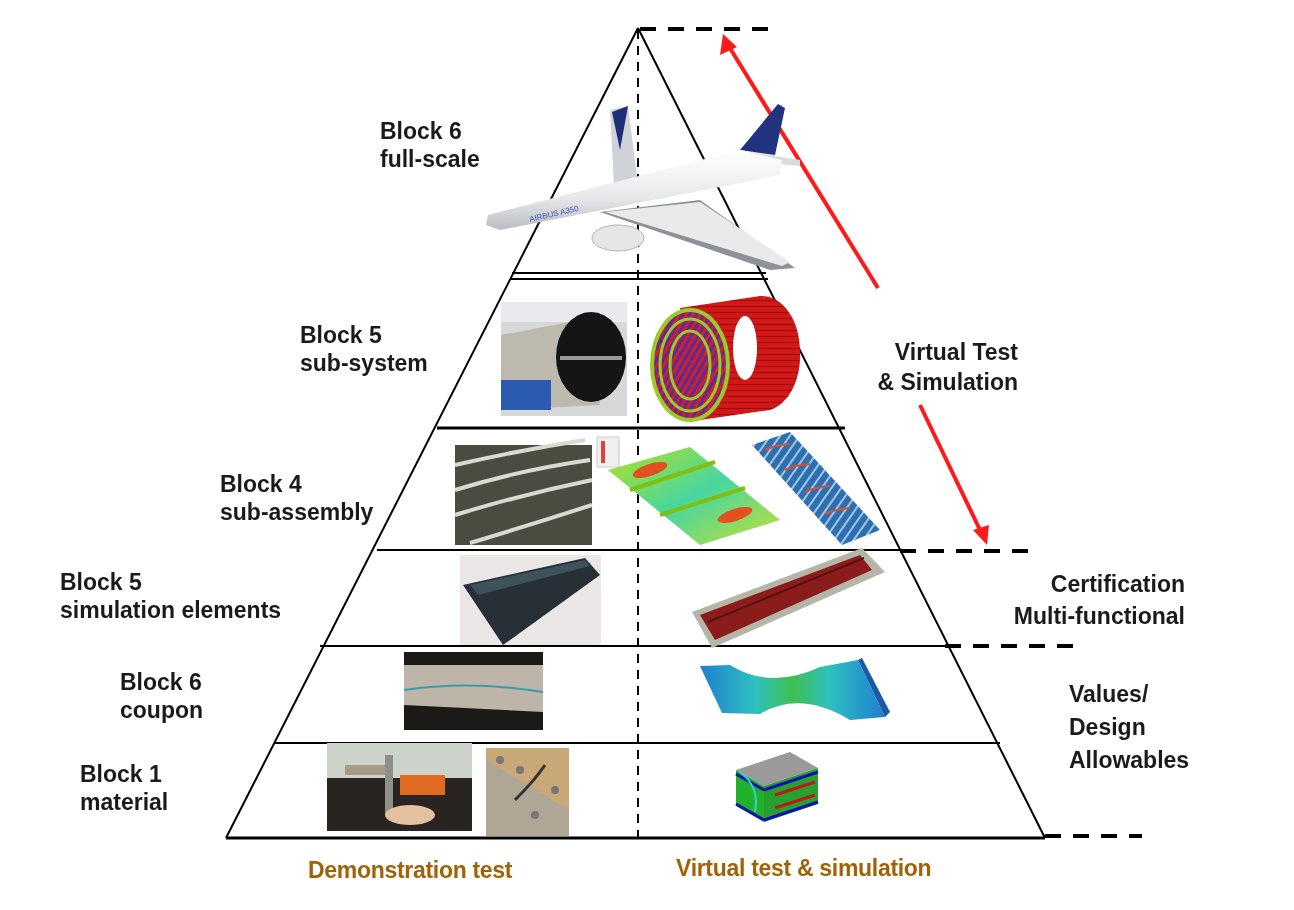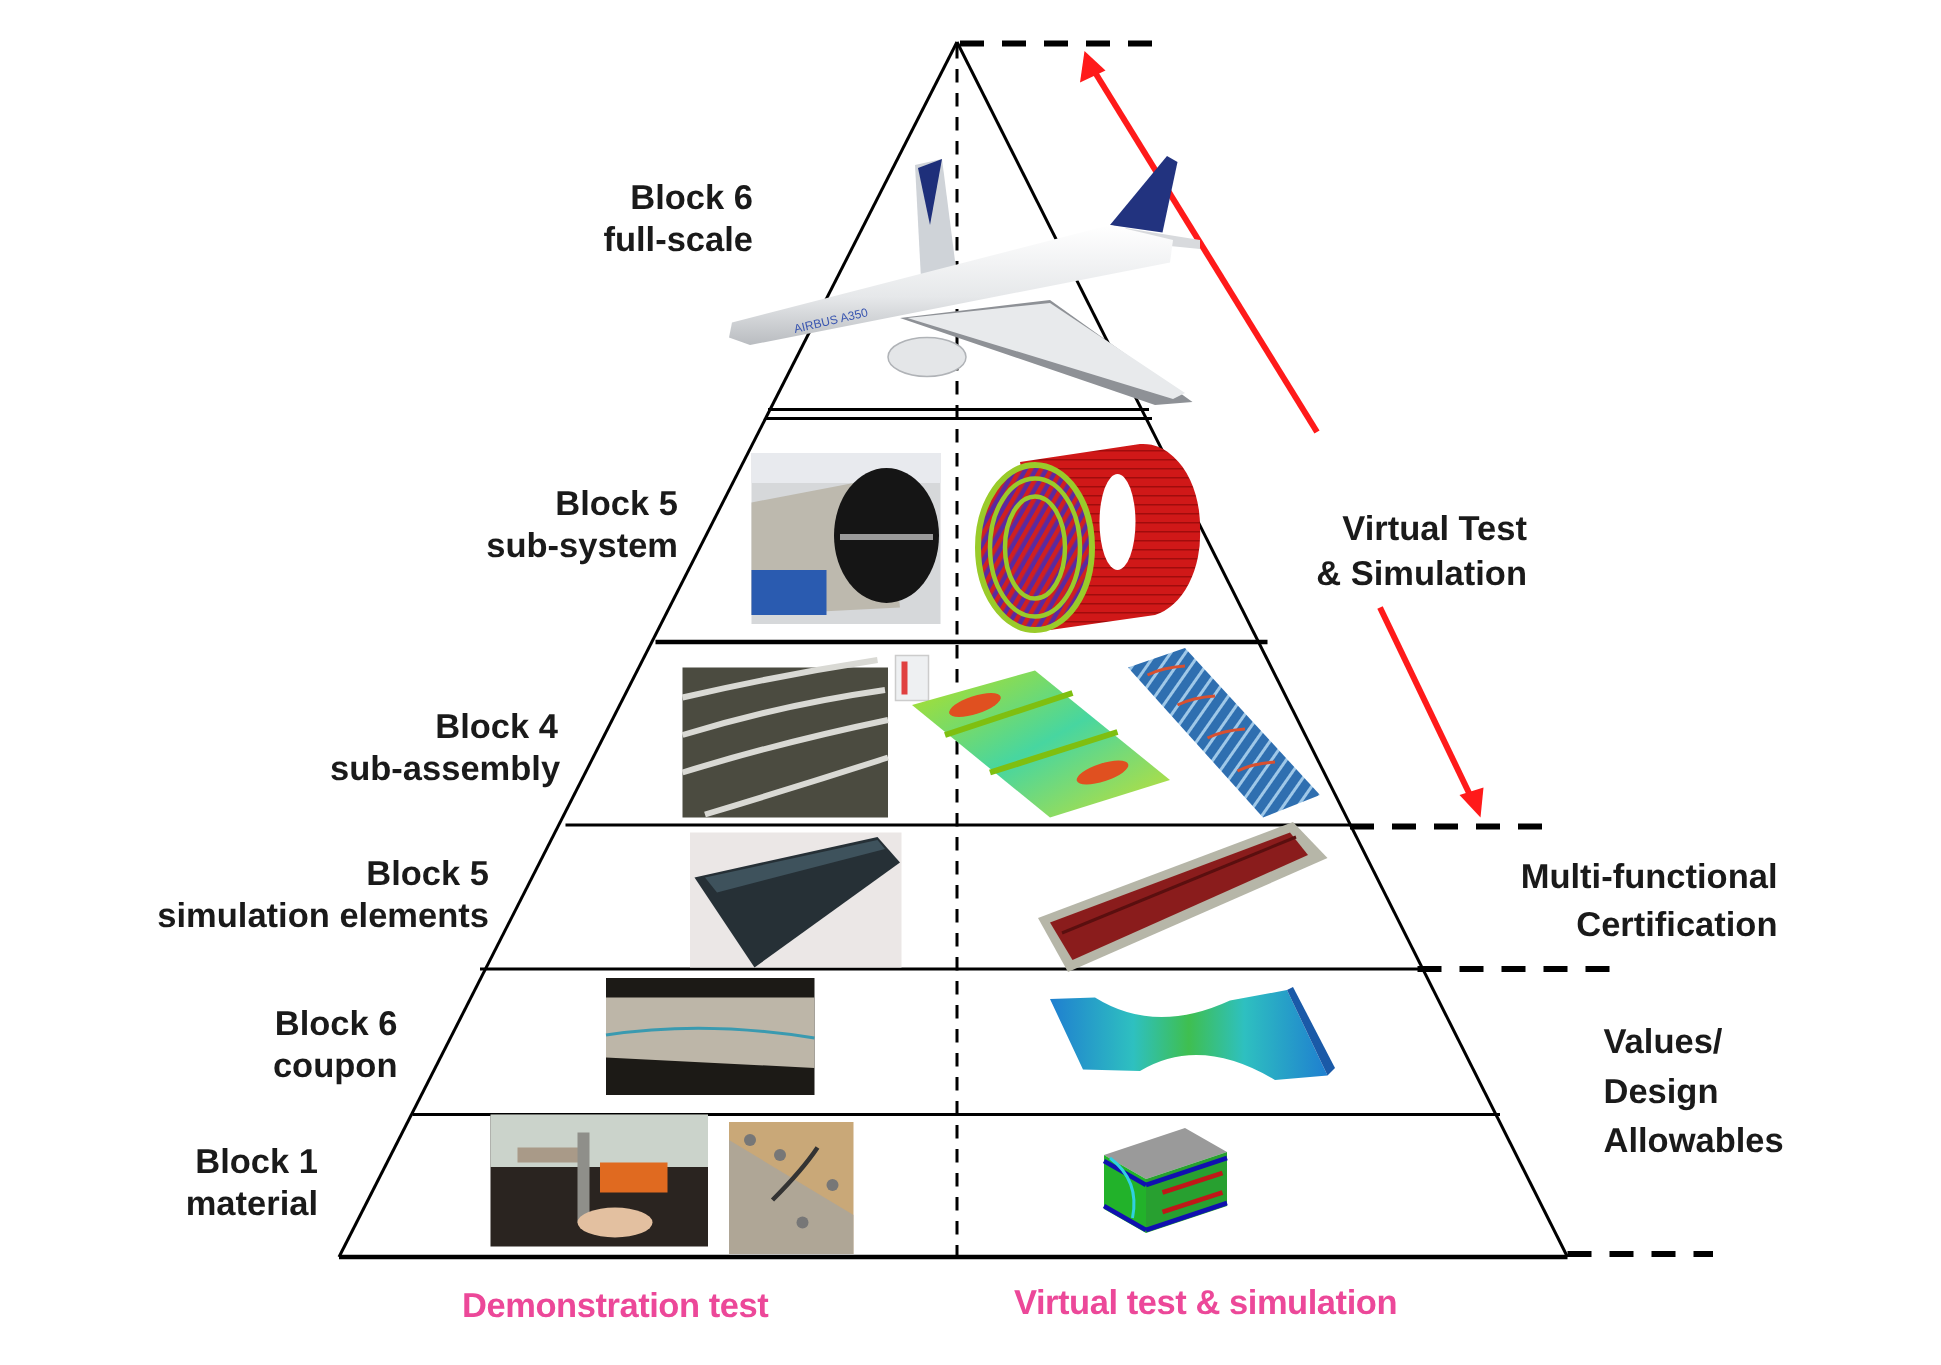--- a/index.html
+++ b/index.html
@@ -1,24 +1,24 @@
 <!DOCTYPE html>
 <html><head>
 <meta charset="utf-8">
 <style>
   html, body { margin:0; padding:0; background:#ffffff; }
   body { width:1294px; height:910px; position:relative; overflow:hidden;
          font-family:"Liberation Sans", sans-serif; }
   #stage { position:absolute; left:0; top:0; width:1294px; height:910px; }
   .lbl { position:absolute; font-family:"Liberation Sans", sans-serif; font-weight:bold;
-         color:#1a1a1a; font-size:23px; line-height:28px; text-align:right; white-space:nowrap; }
+         color:#1a1a1a; font-size:23px; line-height:28px; text-align:left; white-space:nowrap; }
   .lbl span { display:block; }
   .rlbl { text-align:right; }
   .foot { position:absolute; font-family:"Liberation Sans Narrow","Liberation Sans", sans-serif;
-          font-weight:bold; font-size:23px; color:#ec4899; white-space:nowrap; letter-spacing:-0.3px; }
+          font-weight:bold; font-size:23px; color:#a16207; white-space:nowrap; letter-spacing:-0.3px; }
 </style>
 </head>
 <body>
 
 <div id="stage">
   <svg width="1294" height="910" viewBox="0 0 1294 910" style="position:absolute;left:0;top:0">
     <defs>
       <linearGradient id="fusel" x1="0" y1="0" x2="0" y2="1">
         <stop offset="0" stop-color="#ffffff"></stop>
           <stop offset="0.6" stop-color="#e6e8ea"></stop>
@@ -226,22 +226,22 @@
   <div class="lbl" style="left:80px;top:760px;width:132px">
     <span>Block 1</span>
     <span>material</span>
   </div>
 
   <div class="lbl rlbl" style="left:838px;top:337px;width:180px;line-height:30px">
     <span>Virtual Test</span>
     <span>&amp; Simulation</span>
   </div>
   <div class="lbl rlbl" style="left:955px;top:568px;width:230px;line-height:32px">
+    <span>Certification</span>
     <span>Multi-functional</span>
-    <span>Certification</span>
   </div>
   <div class="lbl" style="left:1069px;top:678px;width:160px;text-align:left;line-height:33px">
     <span>Values/</span>
     <span>Design</span>
     <span>Allowables</span>
   </div>
 
   <div class="foot" style="left:308px;top:857px">Demonstration  test</div>
   <div class="foot" style="left:676px;top:855px">Virtual test &amp; simulation</div>
 </div>

